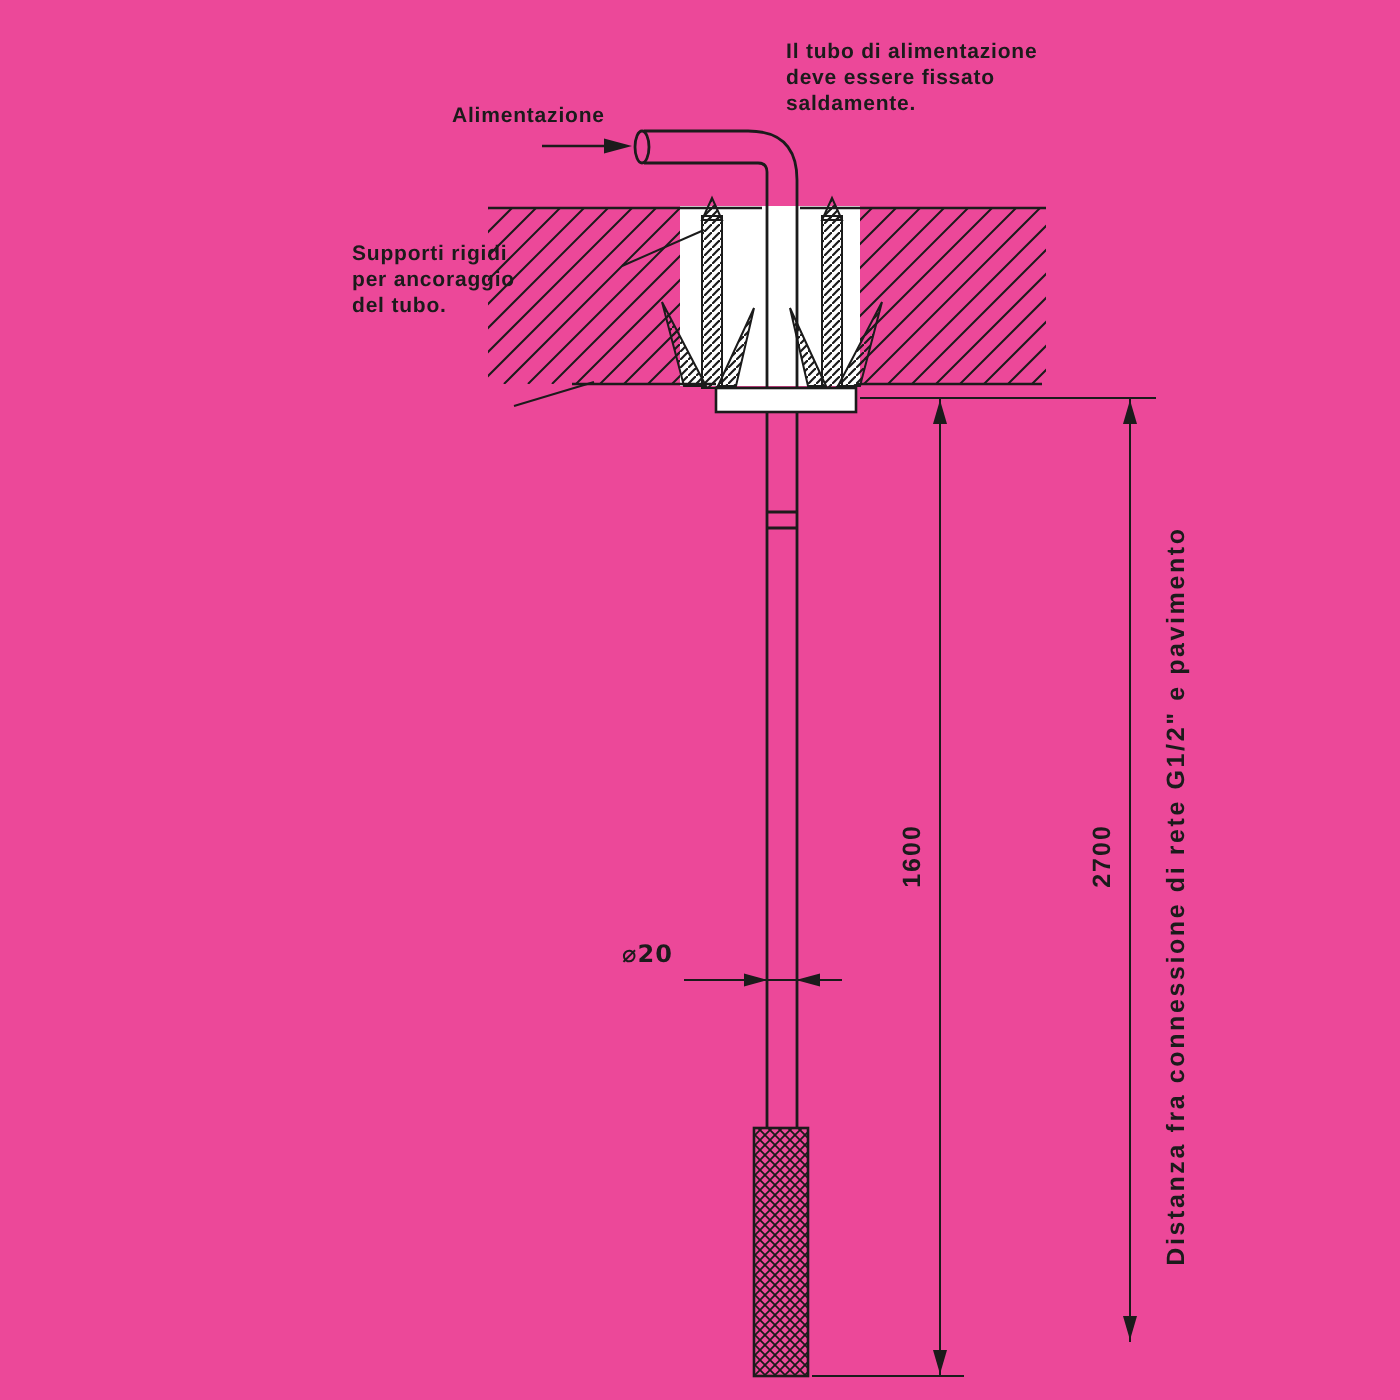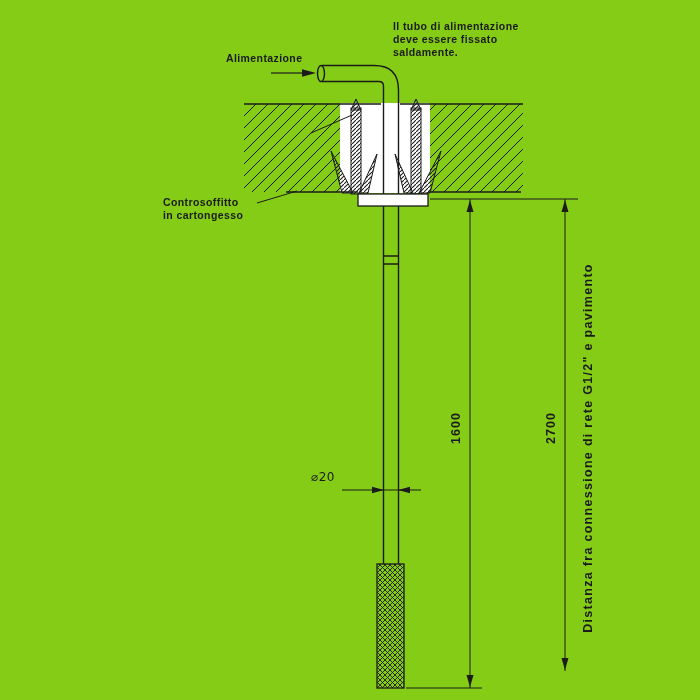--- a/index.html
+++ b/index.html
@@ -1,34 +1,34 @@
 <!DOCTYPE html>
 <html><head>
 <meta charset="utf-8">
 <style>
   html,body{margin:0;padding:0;background:#fff;}
   .stage{
-    position:relative;width:700px;height:700px;background:#84cc16;overflow:hidden;
+    position:relative;width:700px;height:700px;background:#ec4899;overflow:hidden;
     font-family:"Liberation Sans", sans-serif;color:#1b1b1b;
   }
   .stage svg{position:absolute;left:0;top:0;}
   .label{
     position:absolute;font-weight:bold;font-size:10.5px;line-height:1.22;
     letter-spacing:.4px;white-space:pre-line;color:#1b1b1b;
   }
   .dim{
     position:absolute;font-weight:bold;font-size:12.5px;letter-spacing:1px;
     white-space:nowrap;transform:translate(-50%,-50%) rotate(-90deg);
   }
   .rotlabel{
     position:absolute;font-weight:bold;font-size:12.5px;letter-spacing:1.3px;
     width:490px;text-align:center;white-space:nowrap;
     transform:translate(-50%,-50%) rotate(-90deg);
   }
-  .dia{position:absolute;font-weight:normal;font-size:12px;letter-spacing:.5px;
+  .dia{position:absolute;font-weight:bold;font-size:12px;letter-spacing:.5px;
        font-family:"DejaVu Sans", sans-serif;}
 </style>
 </head>
 <body>
 
 <div class="stage">
 
   <svg width="700" height="700" viewBox="0 0 700 700">
     <defs>
       <pattern id="patDense" width="4" height="4" patternUnits="userSpaceOnUse">
@@ -106,23 +106,24 @@
       <path d="M257,203 L297,191"></path>
     </g>
   </svg>
 
   <div class="label" style="left:393px;top:20px">Il tubo di alimentazione
 deve essere fissato
 saldamente.</div>
 
   <div class="label" style="left:226px;top:52px">Alimentazione</div>
 
+  <div class="label" style="left:176px;top:121px">Supporti rigidi
+per ancoraggio
+del tubo.</div>
 
-  <div class="label" style="left:163px;top:196px">Controsoffitto
-in cartongesso</div>
 
   <div class="dim" style="left:456px;top:428px">1600</div>
 
   <div class="dim" style="left:551px;top:428px">2700</div>
 
   <div class="dia" style="left:311px;top:470px">⌀20</div>
 
   <div class="rotlabel" style="left:588px;top:448px">Distanza fra connessione di rete G1/2" e pavimento</div>
 
 </div>

